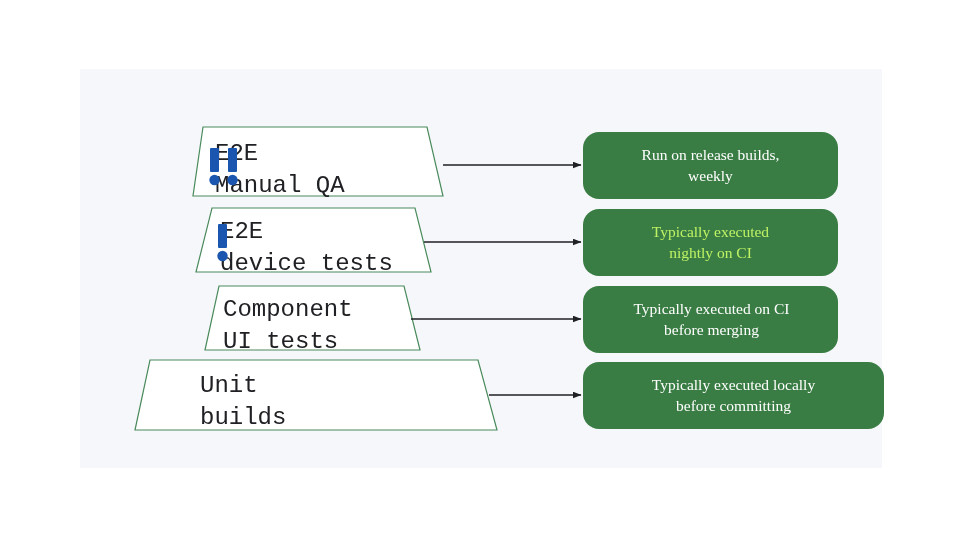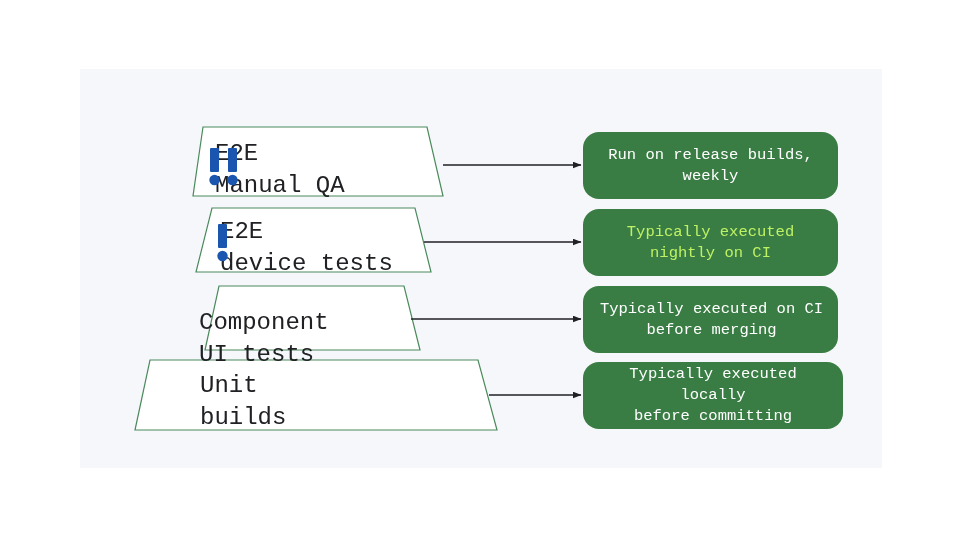--- a/index.html
+++ b/index.html
@@ -48,21 +48,21 @@
     position: absolute;
     background: #3a7d44;
     border-radius: 16px;
     display: flex;
     align-items: center;
     justify-content: center;
     text-align: center;
     color: #ffffff;
     font-size: 15.5px;
     line-height: 1.35;
-    font-family: Liberation Mono, monospace;
+    font-family: Liberation Serif, serif;
     box-sizing: border-box;
     padding: 6px 14px;
     white-space: pre-line;
   }
 
   .warn-icon {
     position: absolute;
     pointer-events: none;
   }
 </style>
@@ -99,25 +99,25 @@
         <circle cx="6.5" cy="34" r="5.2" fill="#1a56b0"></circle>
         <rect x="20" y="2" width="9" height="24" rx="1" fill="#1a56b0"></rect>
         <circle cx="24.5" cy="34" r="5.2" fill="#1a56b0"></circle>
       </svg></div>
     <div class="pyramid-label" style="left: 220px; top: 216px; width: 200px; color: rgb(32, 33, 36);">E2E
 device tests</div>
     <div class="warn-icon" style="left: 216px; top: 222px; width: 18px; height: 42px;"><svg width="18" height="42" viewBox="0 0 18 42" xmlns="http://www.w3.org/2000/svg">
         <rect x="2" y="2" width="9" height="24" rx="1" fill="#1a56b0"></rect>
         <circle cx="6.5" cy="34" r="5.2" fill="#1a56b0"></circle>
       </svg></div>
-    <div class="pyramid-label" style="left: 199px; top: 294px; width: 215px; color: rgb(32, 33, 36); margin-top: 13px;">Component
+    <div class="pyramid-label" style="left: 223px; top: 294px; width: 215px; color: rgb(32, 33, 36);">Component
 UI tests</div>
     <div class="pyramid-label" style="left: 200px; top: 370px; width: 225px; color: rgb(32, 33, 36);">Unit
 builds</div>
     <div class="callout-box" style="left: 583px; top: 132px; width: 255px; height: 67px; background: rgb(58, 125, 68); color: rgb(255, 255, 255);">Run on release builds,
 weekly</div>
     <div class="callout-box" style="left: 583px; top: 209px; width: 255px; height: 67px; background: rgb(58, 125, 68); color: #bef264;">Typically executed
 nightly on CI</div>
     <div class="callout-box" style="left: 583px; top: 286px; width: 255px; height: 67px; background: rgb(58, 125, 68); color: rgb(255, 255, 255); padding-left: 16px;">Typically executed on CI
 before merging</div>
-    <div class="callout-box" style="left: 583px; top: 362px; width: 260px; height: 67px; background: rgb(58, 125, 68); color: rgb(255, 255, 255);">Typically executed locally
+    <div class="callout-box" style="left: 583px; top: 362px; width: 301px; height: 67px; background: rgb(58, 125, 68); color: rgb(255, 255, 255);">Typically executed locally
 before committing</div>
   </div>
 
 </body></html>

